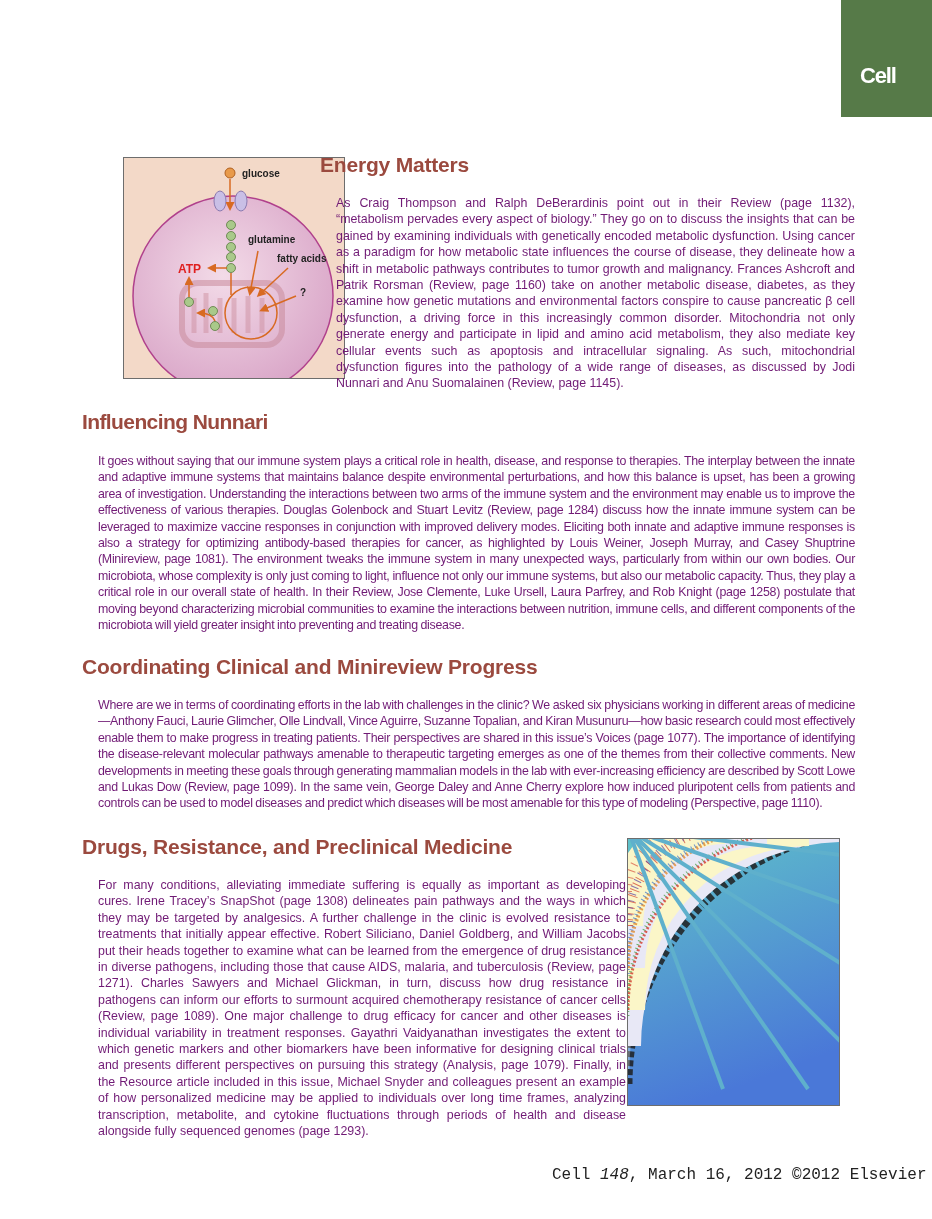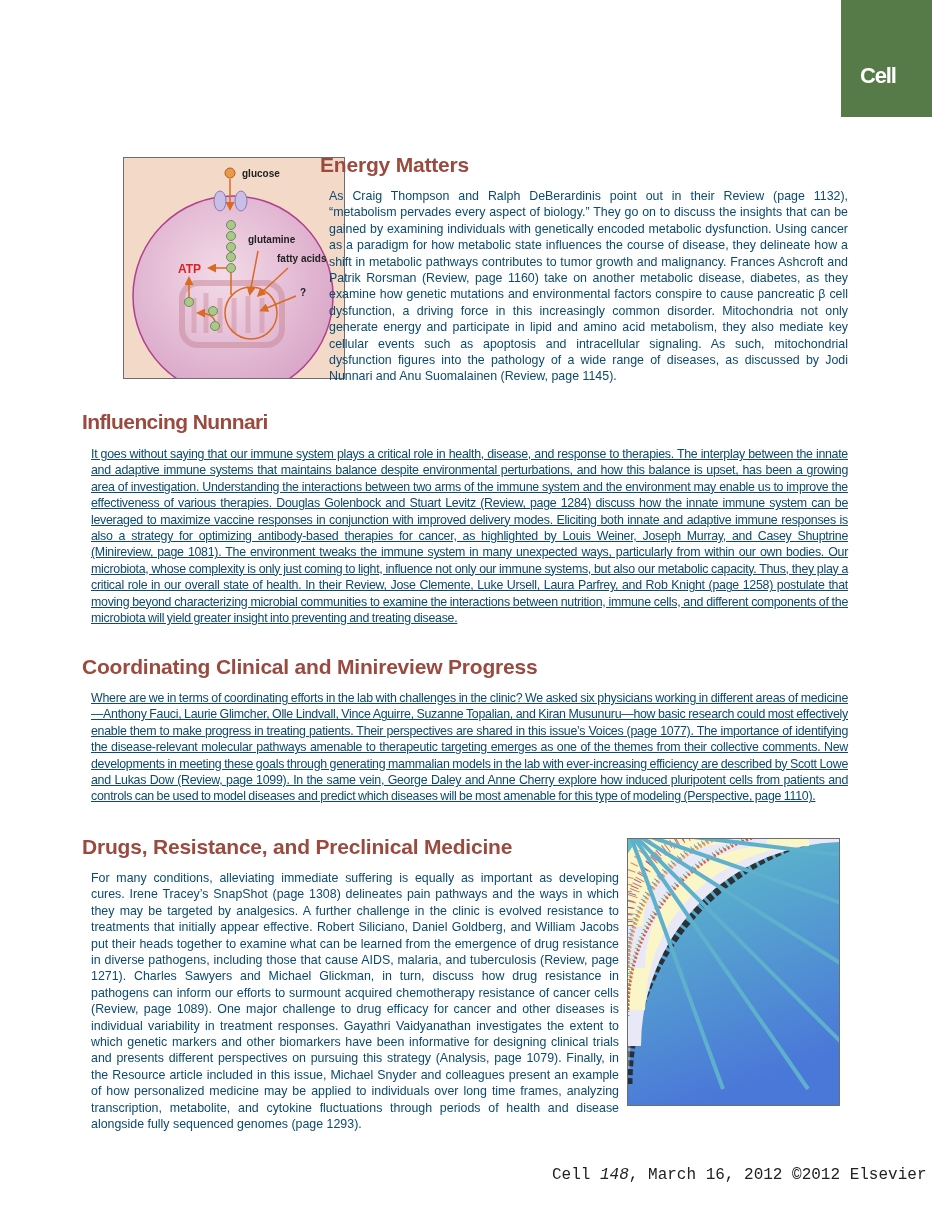--- a/index.html
+++ b/index.html
@@ -3,22 +3,22 @@
 <meta charset="utf-8">
 <style>
   html, body { margin:0; padding:0; }
   body { width:932px; height:1219px; background:#ffffff; position:relative; overflow:hidden;
          font-family:"Liberation Sans", sans-serif; color:#1a1a1a; }
   .logo { position:absolute; left:841px; top:0; width:91px; height:117px; background:#567a48; }
   .logo span { position:absolute; left:19px; top:63px; color:#fff; font-weight:bold; font-size:22px; letter-spacing:-1.2px; }
   .fig { position:absolute; border:1px solid #6d6d6d; box-sizing:border-box; overflow:hidden; }
   .fig svg { display:block; }
   h2 { position:absolute; margin:0; color:#9b4a3f; font-weight:bold; font-size:21px; letter-spacing:-0.2px; white-space:nowrap;text-align:center; }
-  .para { position:absolute; margin:9px; font-size:12.4px; line-height:16.4px; text-align:justify; color:#0c4a6e; }
-  .para.condensed { letter-spacing:-0.28px; word-spacing:-0.5px;text-decoration:underline; }
+  .para { position:absolute; margin:16px; font-size:12.4px; line-height:16.4px; text-align:justify; color:#701a75; }
+  .para.condensed { letter-spacing:-0.28px; word-spacing:-0.5px; }
   .footer { position:absolute; left:552px; top:1166px; font-size:16px; color:#222; white-space:nowrap;font-family:Liberation Mono, monospace; }
   .footer i { font-style:italic; }
   .footer b { margin-left:12px; font-weight:bold; }
 </style>
 </head>
 <body>
 
 <div class="logo">
   <span>Cell</span>
 </div>

